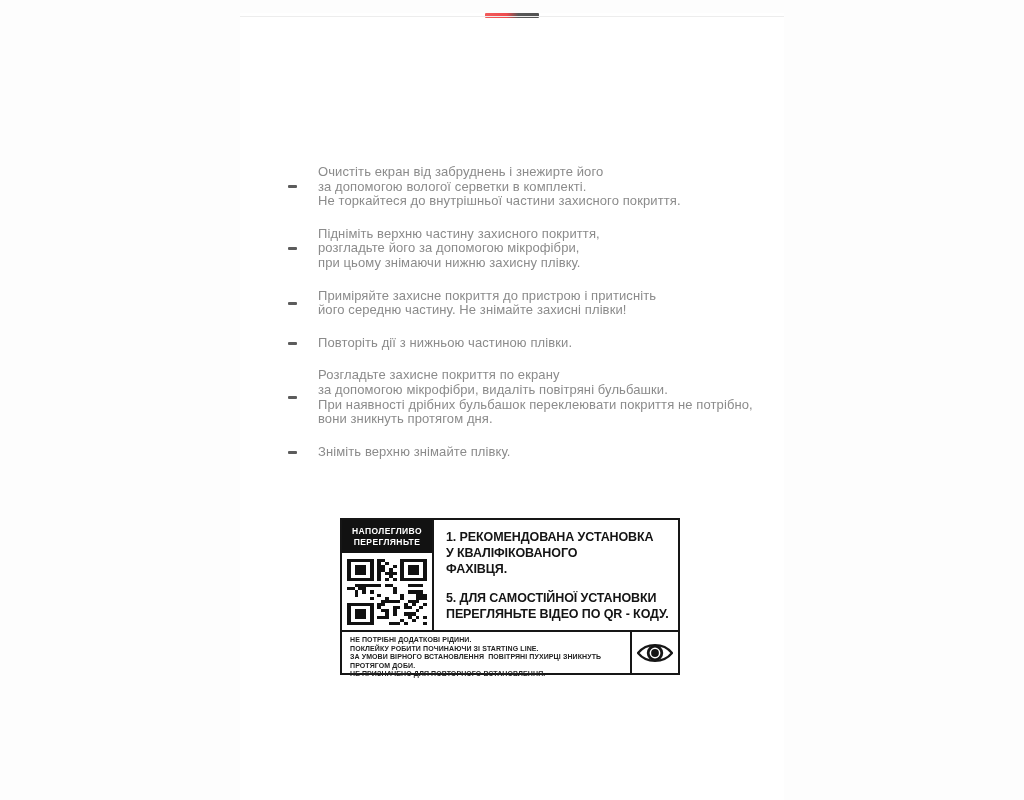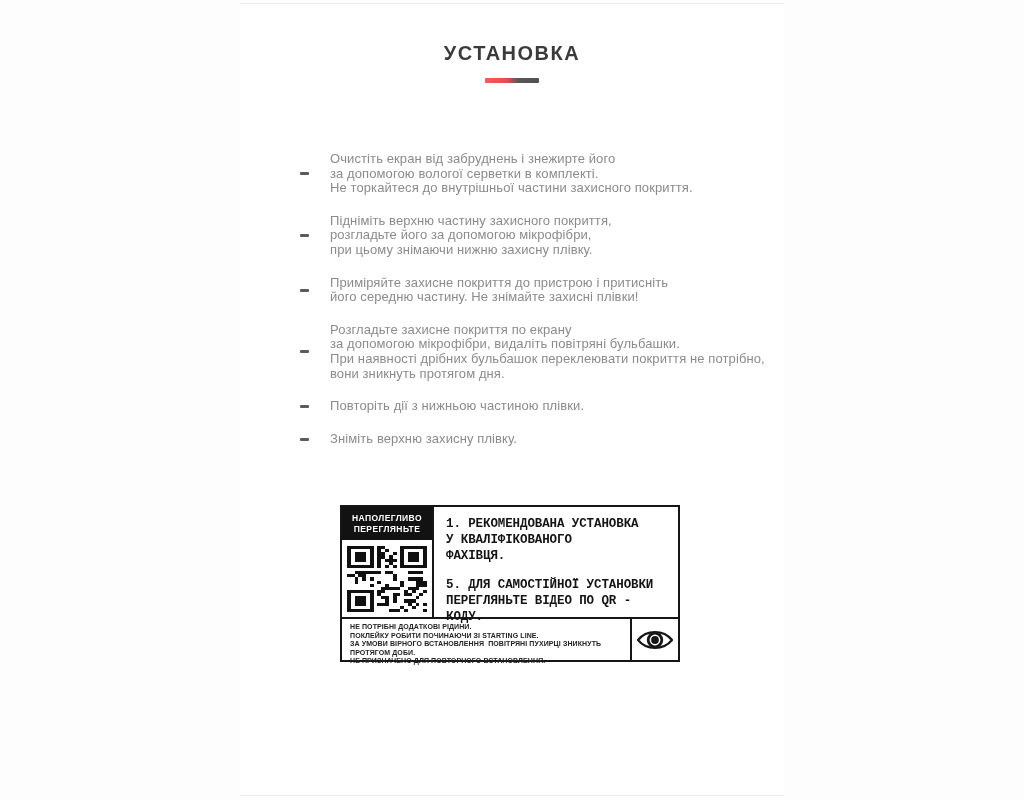--- a/index.html
+++ b/index.html
@@ -26,21 +26,21 @@
     letter-spacing:1.5px;
     color:#3b3b3b;
   }
   .title-bar {
     width:54px; height:5px;
     margin:13px auto 0;
     background:linear-gradient(90deg,#f25c5c 0%,#ee4a4d 40%,#585858 62%,#515151 100%);
     border-radius:1px;
   }
 
-  .steps { position:absolute; top:152px; left:60px; right:16px; }
+  .steps { position:absolute; top:152px; left:48px; right:16px; }
   .step { display:flex; align-items:center; margin-bottom:18px; }
   .dash {
     flex:0 0 9px; height:3px;
     background:#5c5c5c; border-radius:1px;
     margin-right:21px;
   }
   .step-text {
     white-space:pre-line;
     font-size:13px; line-height:14.6px;
     letter-spacing:0.1px;
@@ -62,21 +62,21 @@
   .badge {
     background:#121212; color:#ffffff;
     text-align:center;
     font-size:8.5px; font-weight:700;
     letter-spacing:0.4px; line-height:11px;
     padding:6px 2px 5px;
   }
   .qr-wrap { flex:1; display:flex; align-items:center; justify-content:center; }
   .qr-wrap svg { width:80px; height:66px; }
 
-  .rec-right { flex:1; padding:9px 8px 0 12px;font-family:Liberation Mono, monospace; }
+  .rec-right { flex:1; padding:9px 8px 0 12px; }
   .rec-point {
     margin:0 0 13px;
     font-size:12.5px; font-weight:700;
     line-height:16px; letter-spacing:-0.1px;
     color:#141414;
     white-space:pre-line;
   }
 
   .rec-bottom { display:flex; border-top:2px solid #161616; height:41px; }
   .fine {
@@ -93,21 +93,20 @@
     display:flex; align-items:center; justify-content:center;
   }
 </style>
 </head>
 <body>
 
 <div class="sheet">
   <div class="hairline top"></div>
   <div class="hairline bottom"></div>
 
-  <h1 class="title">УСТАНОВКА</h1>
   <div class="title-bar"></div>
 
   <div class="steps" id="steps">
   <div class="step">
     <span class="dash"></span>
     <span class="step-text">Очистіть екран від забруднень і знежирте його
 за допомогою вологої серветки в комплекті.
 Не торкайтеся до внутрішньої частини захисного покриття.</span>
   </div>
 
@@ -115,38 +114,38 @@
     <span class="dash"></span>
     <span class="step-text">Підніміть верхню частину захисного покриття,
 розгладьте його за допомогою мікрофібри,
 при цьому знімаючи нижню захисну плівку.</span>
   </div>
 
   <div class="step">
     <span class="dash"></span>
     <span class="step-text">Приміряйте захисне покриття до пристрою і притисніть
 його середню частину. Не знімайте захисні плівки!</span>
+  </div>
+
+  <div class="step">
+    <span class="dash"></span>
+    <span class="step-text">Повторіть дії з нижньою частиною плівки.</span>
   </div>
 
   <div class="step">
     <span class="dash"></span>
     <span class="step-text">Розгладьте захисне покриття по екрану
 за допомогою мікрофібри, видаліть повітряні бульбашки.
 При наявності дрібних бульбашок переклеювати покриття не потрібно,
 вони зникнуть протягом дня.</span>
   </div>
 
   <div class="step">
     <span class="dash"></span>
-    <span class="step-text">Повторіть дії з нижньою частиною плівки.</span>
-  </div>
-
-  <div class="step">
-    <span class="dash"></span>
-    <span class="step-text">Зніміть верхню захисну плівку.</span>
+    <span class="step-text">Зніміть верхню знімайте плівку.</span>
   </div>
 </div>
 
   <div class="rec-box">
     <div class="rec-top">
       <div class="rec-left">
         <div class="badge"><span>НАПОЛЕГЛИВО</span><br><span>ПЕРЕГЛЯНЬТЕ</span></div>
         <div class="qr-wrap">
           <svg id="qr-svg" viewBox="0 0 21 21" preserveAspectRatio="none" shape-rendering="crispEdges" aria-hidden="true">
               <rect x="0" y="0" width="7" height="7" fill="#111"></rect>

